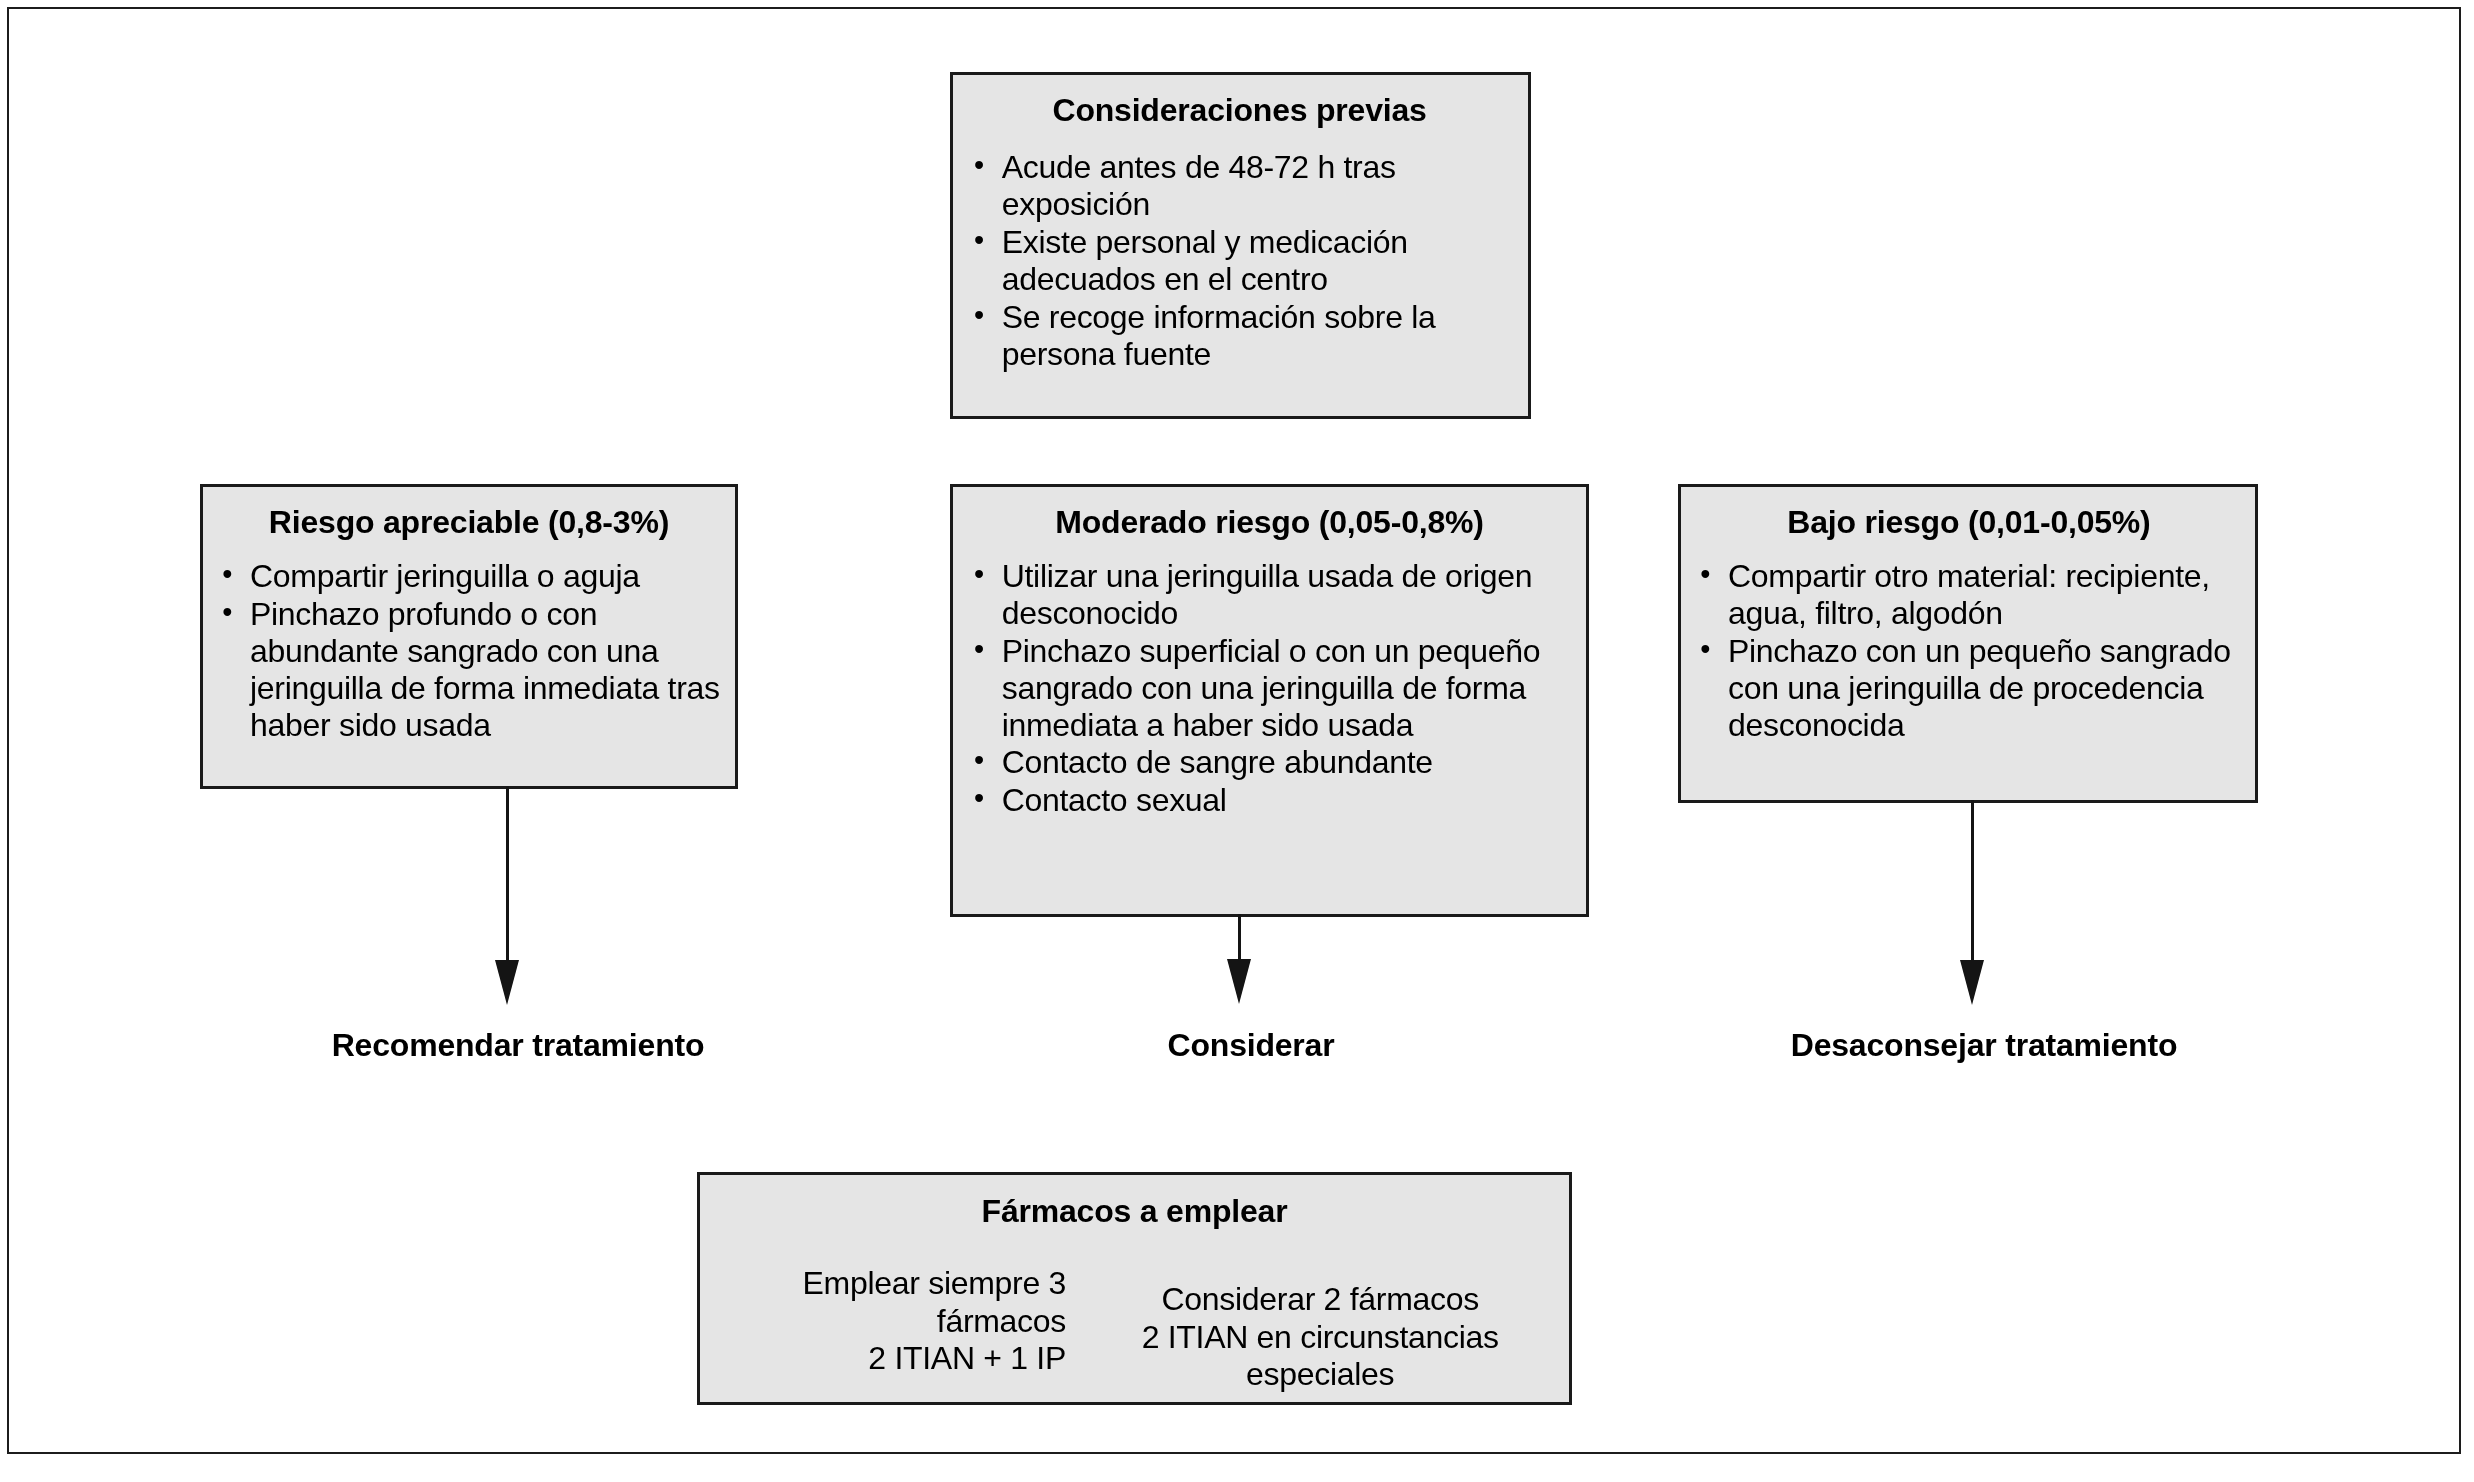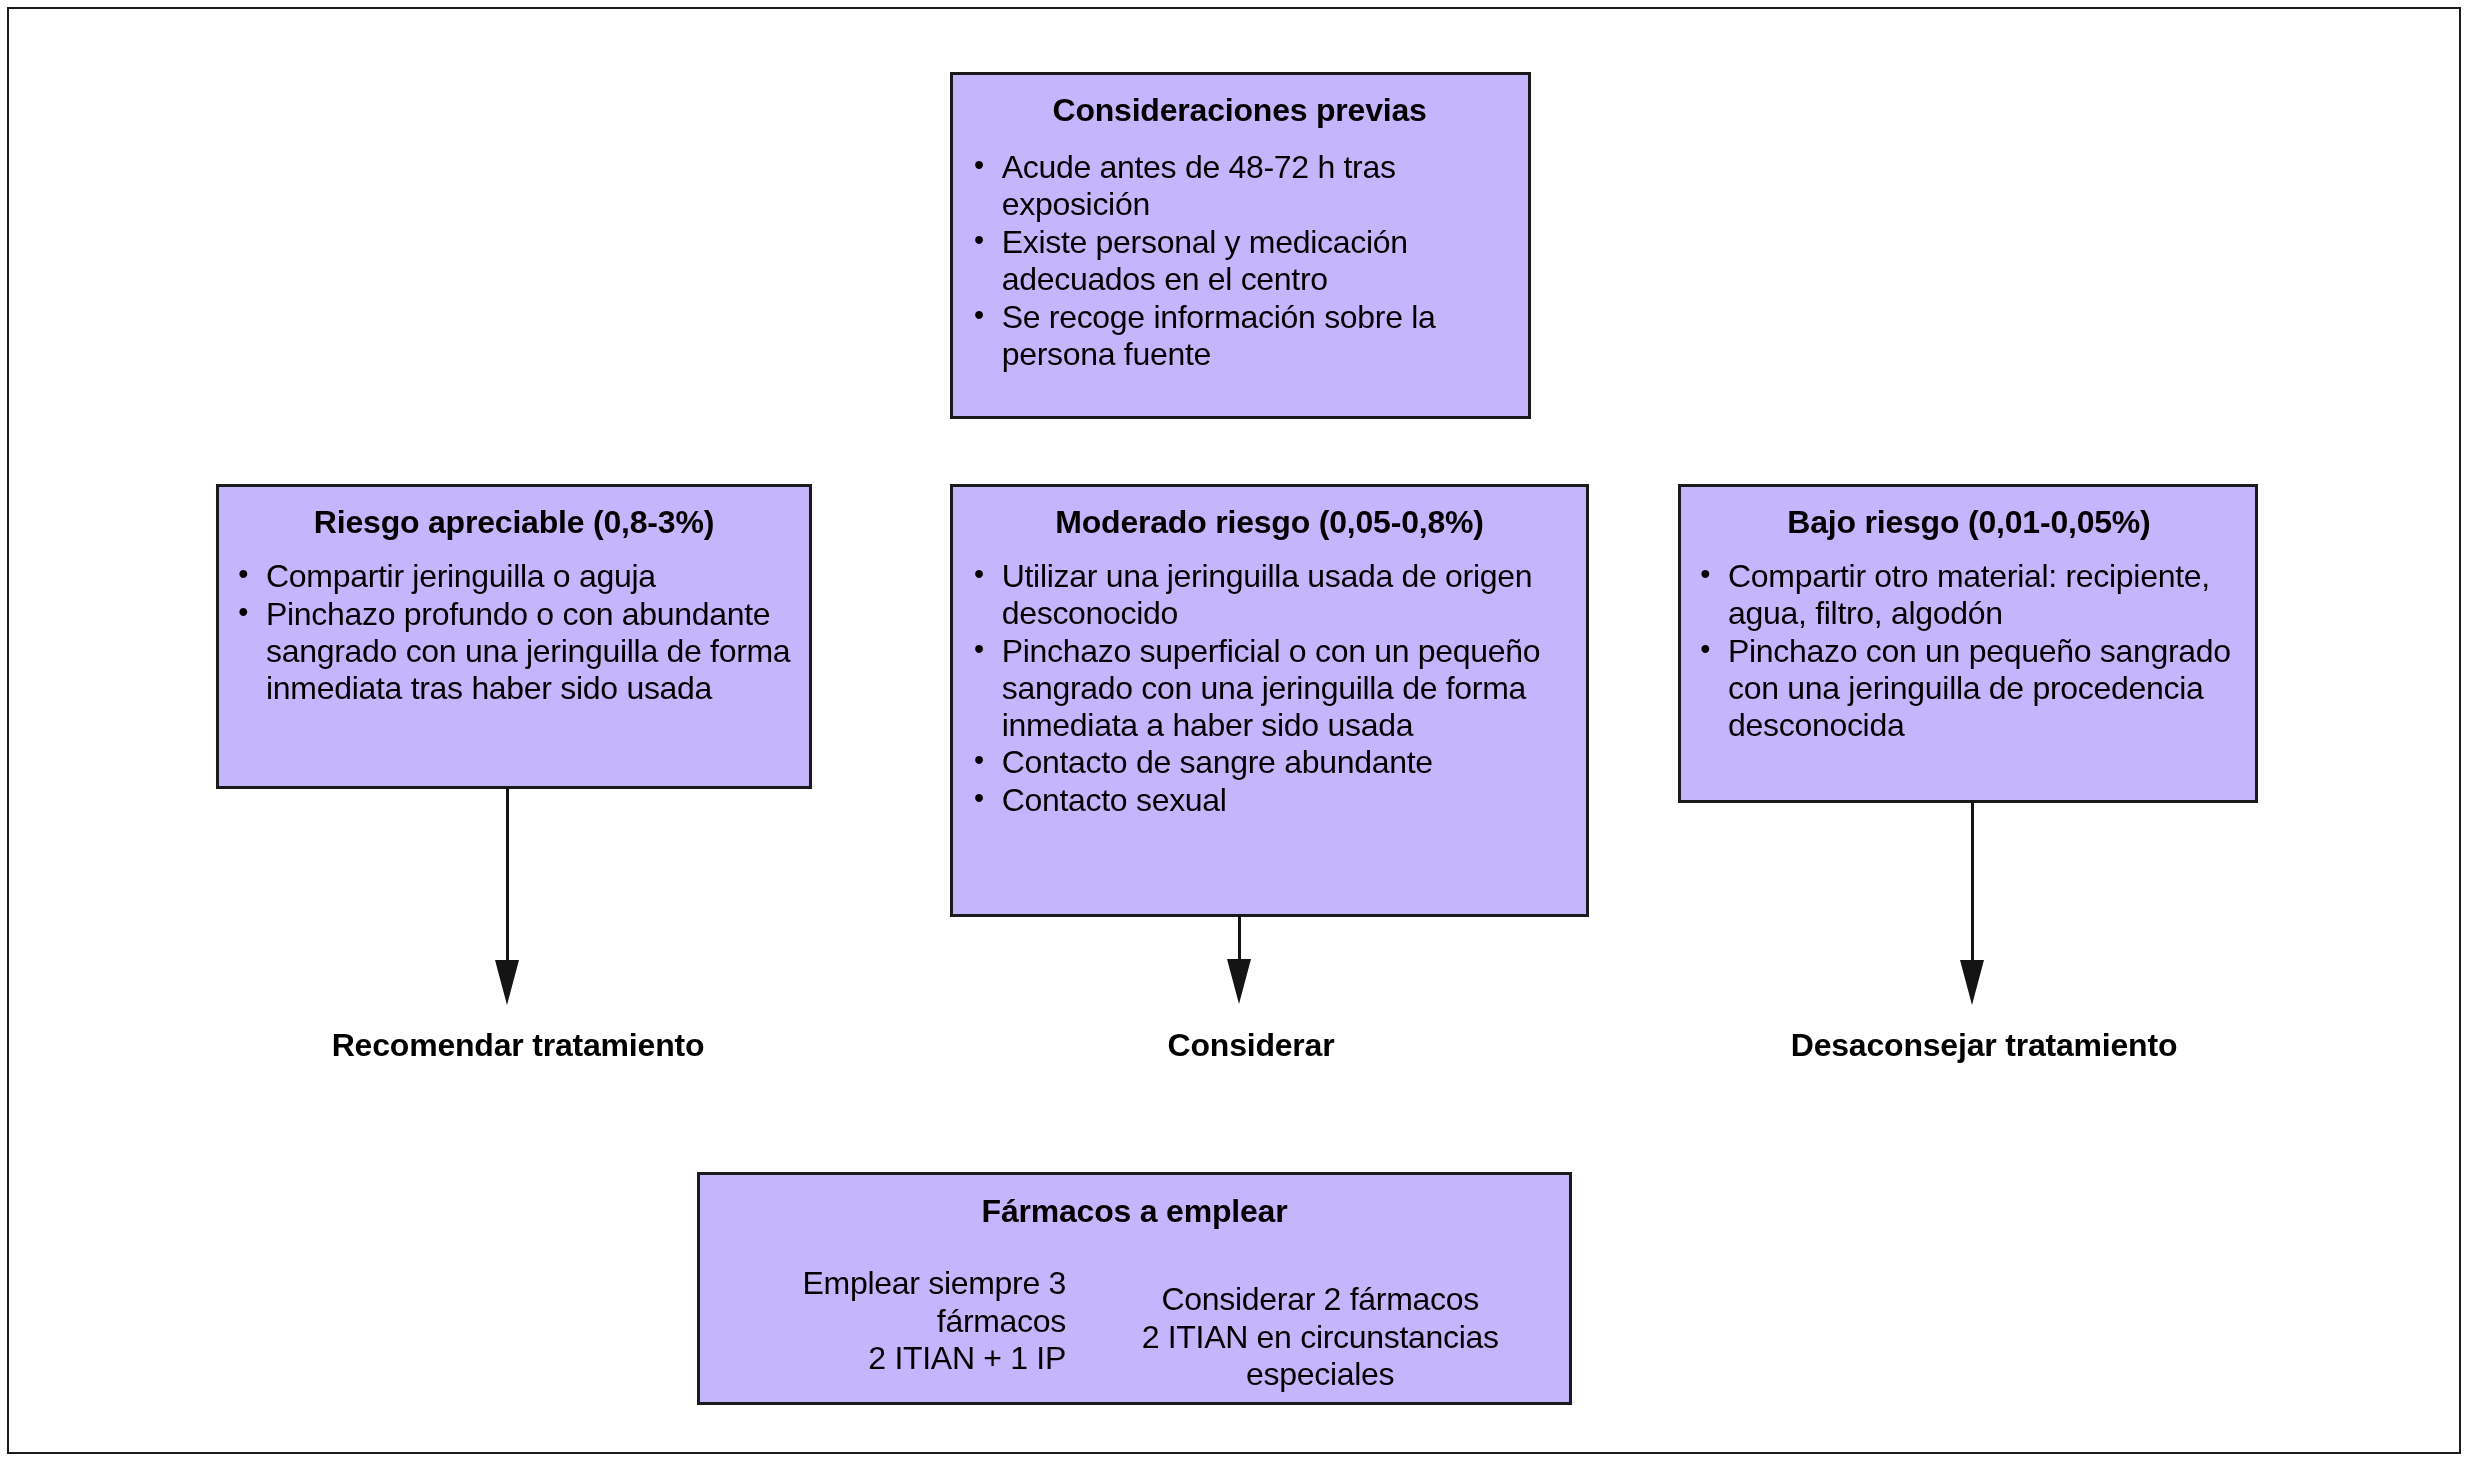--- a/index.html
+++ b/index.html
@@ -30,21 +30,21 @@
     width: 2454px;
     height: 1447px;
     border: 2.6px solid #1c1c1c;
     box-sizing: border-box;
     background: transparent;
   }
 
   
   .node-box {
     position: absolute;
-    background: #c4b5fd;
+    background: #e5e5e5;
     border: 3.5px solid #1a1a1a;
     box-sizing: border-box;
   }
 
   .node-title {
     font-weight: bold;
     text-align: center;
     font-size: 32px;
     line-height: 1.12;
     letter-spacing: -0.2px;
@@ -78,23 +78,23 @@
   #box-previas {
     left: 950px;
     top: 72px;
     width: 581px;
     height: 347px;
     padding: 17.5px 17.5px 0 15.7px;
   }
   #box-previas .node-title { margin-bottom: 21px; }
 
   #box-apreciable {
-    left: 216px;
+    left: 200px;
     top: 484px;
-    width: 596px;
+    width: 538px;
     height: 305px;
     padding: 17.5px 14px 0 14px;
   }
   #box-apreciable .node-title { margin-bottom: 17.5px; }
 
   #box-moderado {
     left: 950px;
     top: 484px;
     width: 639px;
     height: 433px;

